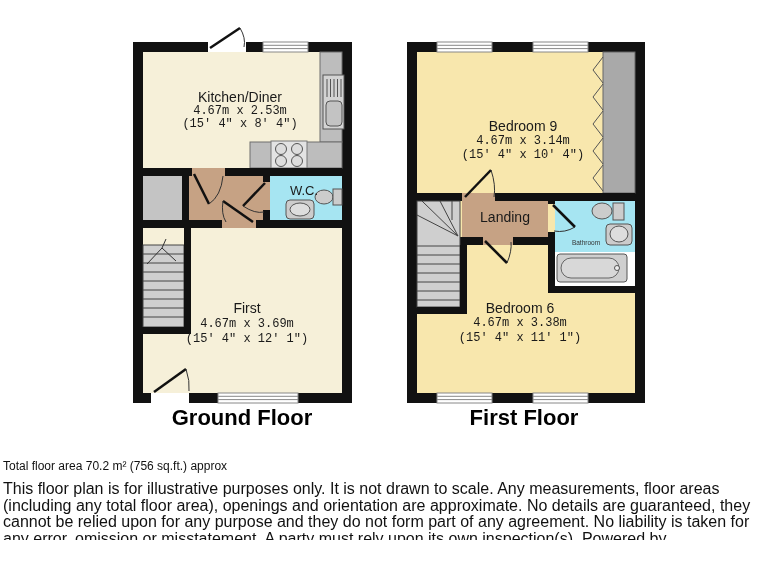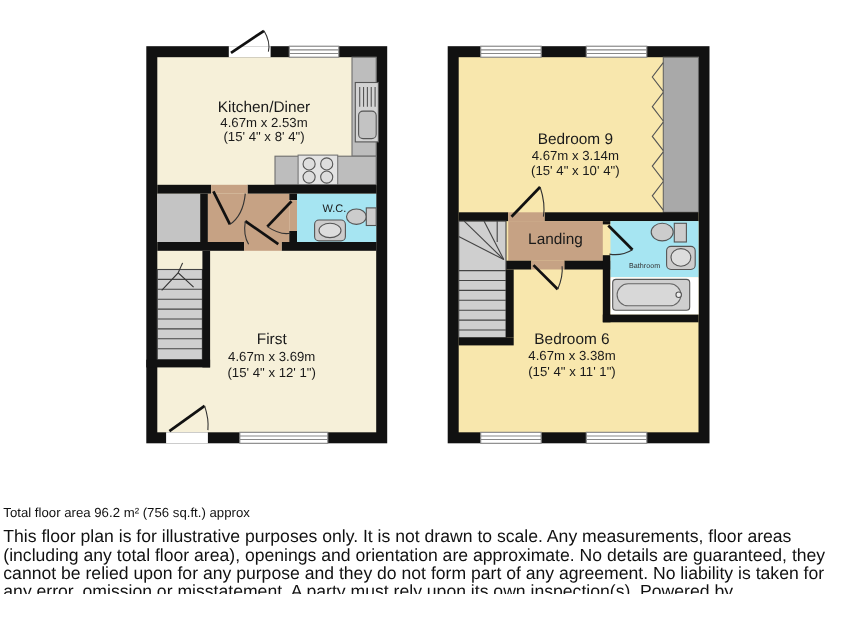--- a/index.html
+++ b/index.html
@@ -3,22 +3,22 @@
 <meta charset="utf-8">
 <style>
   html,body{margin:0;padding:0;background:#fff;}
   .canvas{
     position:relative;width:768px;height:540px;background:#fff;overflow:hidden;
     font-family:"Liberation Sans",sans-serif;color:#111;
   }
   .plan-svg{position:absolute;left:0;top:0;}
   .lbl{position:absolute;transform:translate(-50%,-50%);white-space:nowrap;color:#1a1a1a;text-align:center;}
   .room-name{font-size:14px;}
-  .room-dim{font-size:12px;}
-  .small-label{font-size:10px;}
+  .room-dim{font-size:12px;font-family:Liberation Mono, monospace;}
+  .small-label{font-size:13px;}
   .tiny-label{font-size:6.5px;color:#333;}
   .floor-title{font-size:22px;font-weight:bold;color:#000;}
   .footer-area{position:absolute;left:3px;top:459px;font-size:12px;color:#111;}
   .footer-disclaimer{position:absolute;left:3px;top:481px;width:762px;font-size:16px;line-height:16.5px;color:#111;}
 </style>
 </head>
 <body>
 
 <div class="canvas">
 
@@ -224,29 +224,31 @@
   <div class="lbl room-name" style="left:240px;top:97px">Kitchen/Diner</div>
   <div class="lbl room-dim" style="left:240px;top:111px">4.67m x 2.53m</div>
   <div class="lbl room-dim" style="left:240px;top:124px">(15' 4" x 8' 4")</div>
 
   <div class="lbl small-label" style="left:304px;top:190px">W.C.</div>
 
   <div class="lbl room-name" style="left:247px;top:308px">First</div>
   <div class="lbl room-dim" style="left:247px;top:324px">4.67m x 3.69m</div>
   <div class="lbl room-dim" style="left:247px;top:339px">(15' 4" x 12' 1")</div>
 
+  <div class="lbl floor-title" style="left:242px;top:418px">Ground Floor</div>
 
   <div class="lbl room-name" style="left:523px;top:126px">Bedroom 9</div>
   <div class="lbl room-dim" style="left:523px;top:141px">4.67m x 3.14m</div>
   <div class="lbl room-dim" style="left:523px;top:155px">(15' 4" x 10' 4")</div>
 
   <div class="lbl room-name" style="left:505px;top:217px">Landing</div>
   <div class="lbl tiny-label" style="left:586px;top:242px">Bathroom</div>
 
   <div class="lbl room-name" style="left:520px;top:308px">Bedroom 6</div>
   <div class="lbl room-dim" style="left:520px;top:323px">4.67m x 3.38m</div>
   <div class="lbl room-dim" style="left:520px;top:338px">(15' 4" x 11' 1")</div>
 
-
-  <div class="footer-area">Total floor area 96.2 m² (756 sq.ft.) approx</div>
+  <div class="lbl floor-title" style="left:524px;top:418px">First Floor</div>
+
+  <div class="footer-area">Total floor area 70.2 m² (756 sq.ft.) approx</div>
   <div class="footer-disclaimer">This floor plan is for illustrative purposes only. It is not drawn to scale. Any measurements, floor areas (including any total floor area), openings and orientation are approximate. No details are guaranteed, they cannot be relied upon for any purpose and they do not form part of any agreement. No liability is taken for any error, omission or misstatement. A party must rely upon its own inspection(s). Powered by www.focalagent.com</div>
 
 </div>
 
 </body></html>

